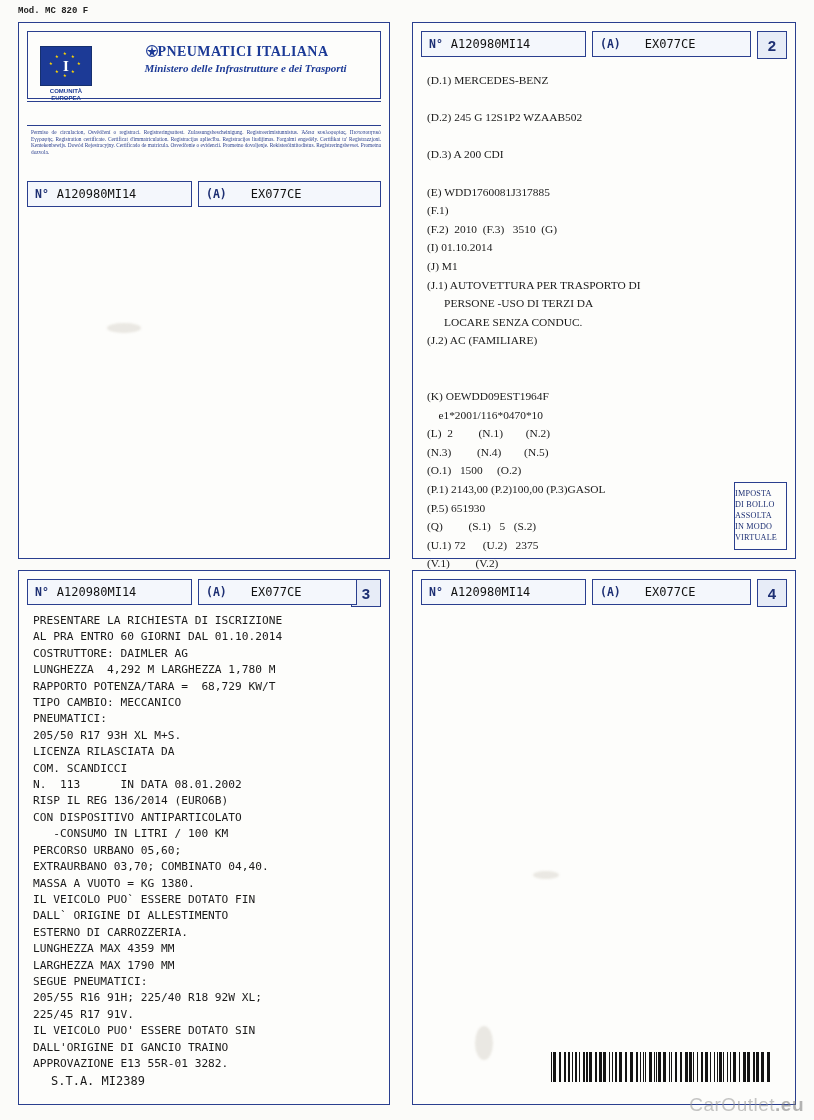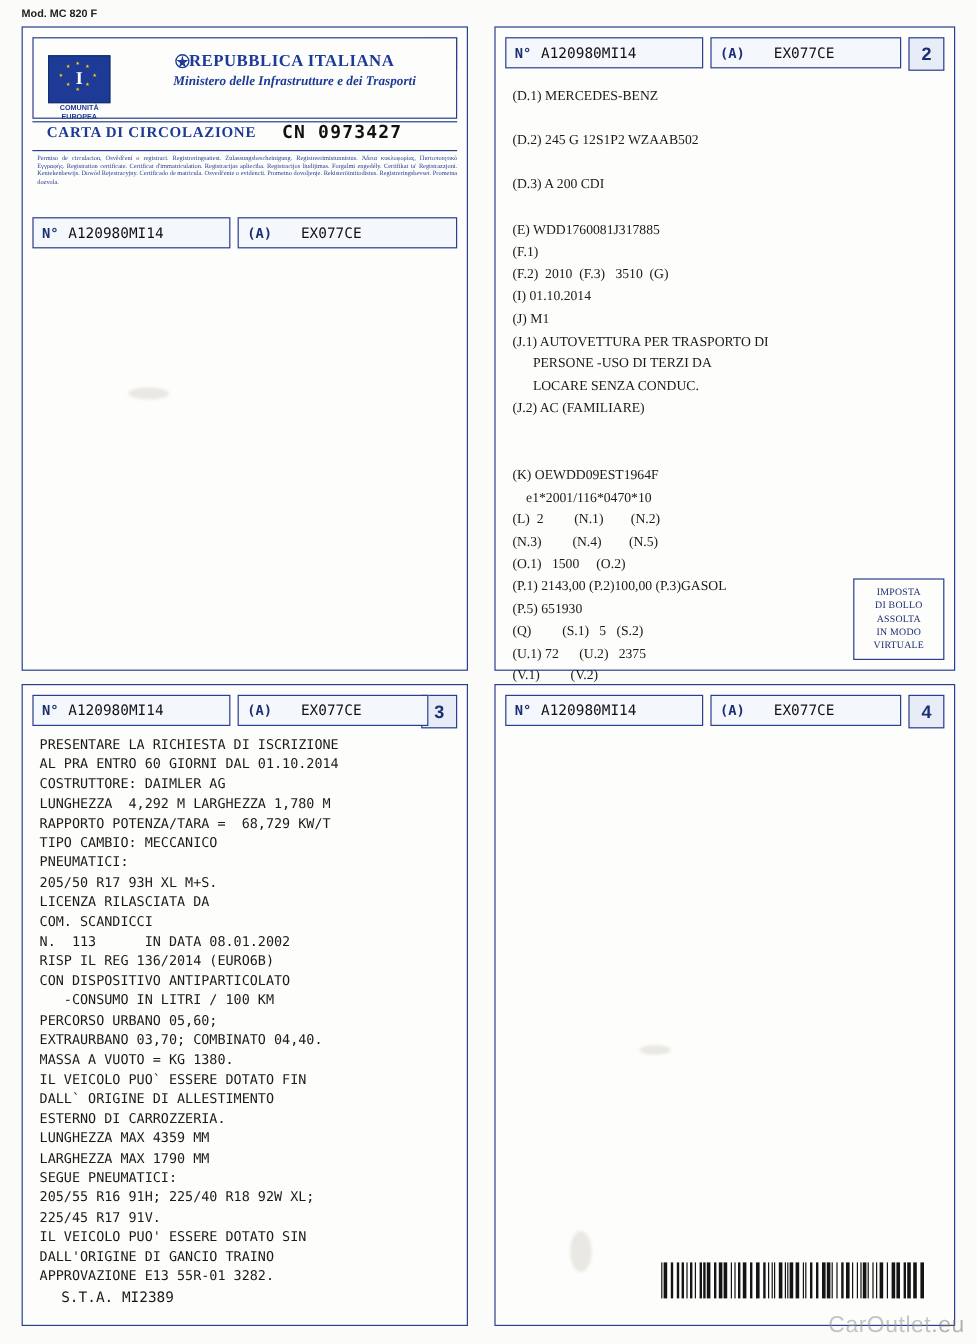--- a/index.html
+++ b/index.html
@@ -19,21 +19,21 @@
     position: absolute;
     left: 0; top: 0;
     width: 814px;
     height: 1120px;
     background: #fbfbf9;
   }
   .mod-label {
     position: absolute;
     left: 18px;
     top: 6px;
-    font-family: Liberation Sans, sans-serif;
+    font-family: Liberation Mono, monospace;
     font-size: 9px;
     font-weight: bold;
     color: #222;
   }
   
   .panel {
     position: absolute;
     border: 1.5px solid #2a3f8f;
     background: #fdfdfb;
     box-sizing: border-box;
@@ -239,29 +239,29 @@
     white-space: pre;
   }
   .body-text.tight { line-height: 16.4px; font-size: 11.2px; }
   .body-text.p2 { line-height: 18.6px; font-family: Liberation Serif, serif; }
 
   
   .bollo {
     position: absolute;
     right: 8px;
     bottom: 8px;
-    width: 76px;
+    width: 53px;
     height: 68px;
     border: 1.2px solid #2a3f8f;
     box-sizing: border-box;
     color: #1d2f73;
     font-family: "Liberation Serif", serif;
     font-size: 8.2px;
     line-height: 11px;
-    text-align: center;
+    text-align: left;
     padding-top: 5px;
     letter-spacing: .2px;
   }
 
   
   .barcode {
     position: absolute;
     left: 138px;
     bottom: 22px;
     width: 222px;
@@ -286,21 +286,21 @@
 
   .watermark {
     position: absolute;
     right: 10px;
     bottom: 4px;
     font-family: "Liberation Sans", sans-serif;
     font-size: 19px;
     color: rgba(150,150,150,0.55);
     letter-spacing: .5px;
   }
-  .watermark b { color: rgba(120,120,120,0.55); font-weight: normal; }
+  .watermark b { color: rgba(120,120,120,0.55); font-weight: bold; }
 
   .sta {
     position: absolute;
     left: 32px;
     bottom: 16px;
     font-family: "DejaVu Sans Mono", monospace;
     font-size: 12px;
     color: #1a1a1a;
   }
 </style>
@@ -327,29 +327,25 @@
           <i style="left:9px;  top:3px;">★</i>
         </div>
         <div class="eu-letter">I</div>
       </div>
       <div class="eu-caption">COMUNITÀ<br>EUROPEA</div>
 
       <svg class="emblem" viewBox="0 0 16 18">
         <circle cx="8" cy="8" r="5.4" fill="none" stroke="#1c3a96" stroke-width="1.1"></circle>
         <path d="M8 3 L9 7 L13 7 L9.8 9.4 L11 13.4 L8 11 L5 13.4 L6.2 9.4 L3 7 L7 7 Z" fill="#1c3a96"></path>
       </svg>
-      <div class="rep-title">REPUBBLICA ITALIANA</div>
+      <div class="rep-title">PNEUMATICI ITALIANA</div>
       <div class="min-title">Ministero delle Infrastrutture e dei Trasporti</div>
     </div>
 
     <div class="rule" style="top:78px;"></div>
-    <div class="carta-row">
-      <div class="carta-title">CARTA DI CIRCOLAZIONE</div>
-      <div class="carta-cn">CN 0973427</div>
-    </div>
     <div class="rule" style="top:102px;"></div>
 
     <div class="multilang">Permiso de circulacion, Osvědčení o registraci. Registreringsattest. Zulassungsbescheinigung. Registreerimistunnistus. Άδεια κυκλοφορίας, Πιστοποιητικό Εγγραφής. Registration certificate. Certificat d'immatriculation. Registracijas apliecība. Registracijos liudijimas. Forgalmi engedély. Certifikat ta' Registrazzjoni. Kentekenbewijs. Dowód Rejestracyjny. Certificado de matricula. Osvedčenie o evidencii. Prometno dovoljenje. Rekisteröintitodistus. Registreringsbevset. Prometna dozvola.</div>
 
     <div class="idrow" style="left:8px; top:158px; width:354px;">
       <div class="idbox" style="left:0; width:165px;">
         <span class="idlabel">N°</span>
         <span>A120980MI14</span>
       </div>
       <div class="idbox" style="left:171px; width:183px;">

